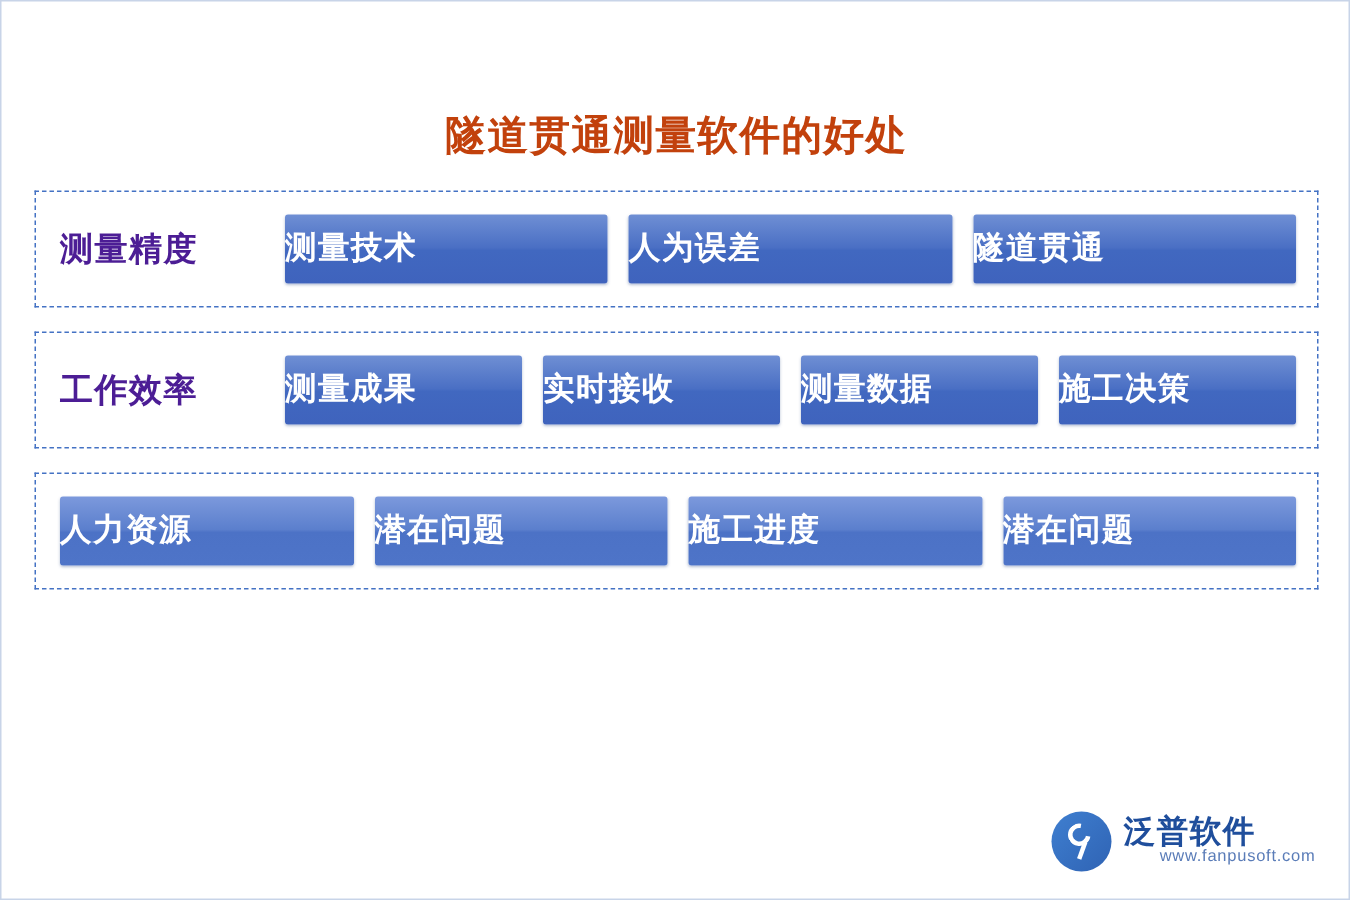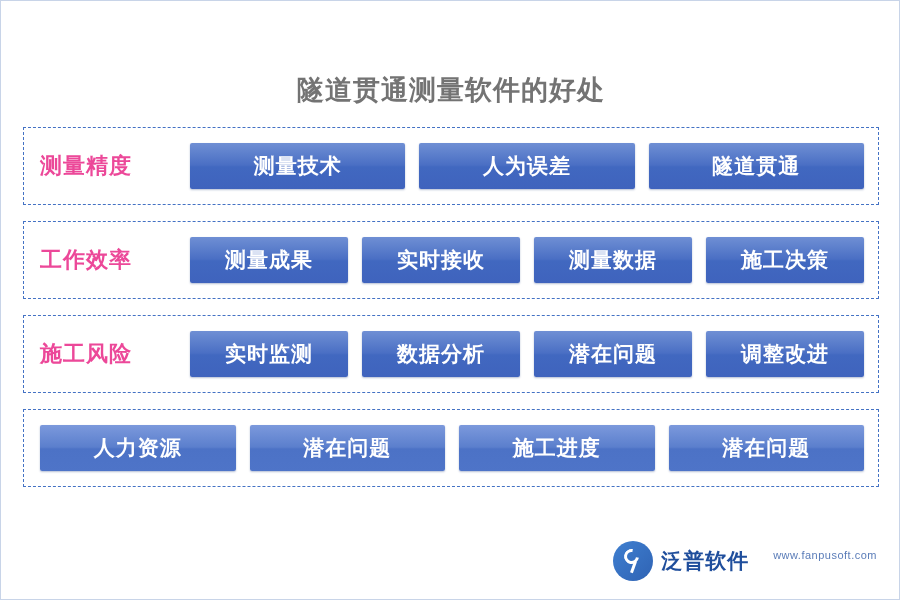--- a/index.html
+++ b/index.html
@@ -25,21 +25,21 @@
     background: #ffffff;
   }
   .title {
     position: absolute;
     left: 0;
     top: 72px;
     width: 900px;
     text-align: center;
     font-size: 27px;
     font-weight: bold;
-    color: #737373;
+    color: #c2410c;
     letter-spacing: 1px;
     line-height: 34px;
   }
   .rows {
     position: absolute;
     left: 22px;
     top: 126px;
     width: 856px;
   }
   .row {
@@ -50,33 +50,33 @@
     display: flex;
     align-items: center;
     padding: 0 14px 0 16px;
     background: #ffffff;
   }
   .row-label {
     width: 150px;
     flex: 0 0 150px;
     font-size: 22px;
     font-weight: bold;
-    color: #ec4899;
+    color: #4c1d95;
     letter-spacing: 1px;
   }
   .cells {
     display: flex;
     flex: 1 1 auto;
     gap: 14px;
   }
   .cell {
     flex: 1 1 0;
     height: 46px;
     line-height: 46px;
-    text-align: center;
+    text-align: left;
     font-size: 21px;
     font-weight: bold;
     color: #ffffff;
     letter-spacing: 1px;
     border-radius: 2px;
     background: linear-gradient(180deg, #6f8fd4 0%, #4a6fc4 48%, #4168c0 52%, #3f63bd 100%);
     box-shadow: 0 1px 2px rgba(40,70,130,0.35);
   }
   .row-4 .cell {
     background: linear-gradient(180deg, #7c99dc 0%, #5b7fcd 48%, #4c72c6 52%, #4e74c8 100%);
@@ -115,21 +115,21 @@
     position: absolute;
     left: 19px;
     top: 20px;
     width: 3px;
     height: 12px;
     background: #ffffff;
     transform: rotate(20deg);
   }
   .logo-text {
     display: flex;
-    flex-direction: row;
+    flex-direction: column;
     line-height: 1.05;
   }
   .logo-cn {
     font-size: 21px;
     font-weight: bold;
     color: #1f4e9c;
     letter-spacing: 1px;
   }
   .logo-en {
     font-size: 11px;
@@ -159,29 +159,20 @@
     <div class="row row-2">
       <div class="row-label">工作效率</div>
       <div class="cells">
         <div class="cell">测量成果</div>
         <div class="cell">实时接收</div>
         <div class="cell">测量数据</div>
         <div class="cell">施工决策</div>
       </div>
     </div>
 
-    <div class="row row-3">
-      <div class="row-label">施工风险</div>
-      <div class="cells">
-        <div class="cell">实时监测</div>
-        <div class="cell">数据分析</div>
-        <div class="cell">潜在问题</div>
-        <div class="cell">调整改进</div>
-      </div>
-    </div>
 
     <div class="row row-4">
       <div class="cells">
         <div class="cell">人力资源</div>
         <div class="cell">潜在问题</div>
         <div class="cell">施工进度</div>
         <div class="cell">潜在问题</div>
       </div>
     </div>
 

